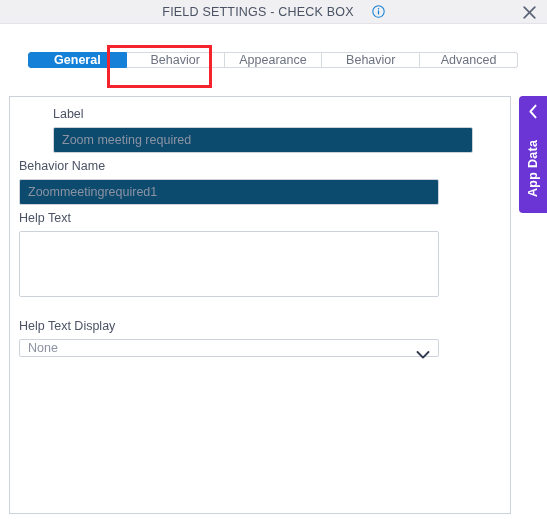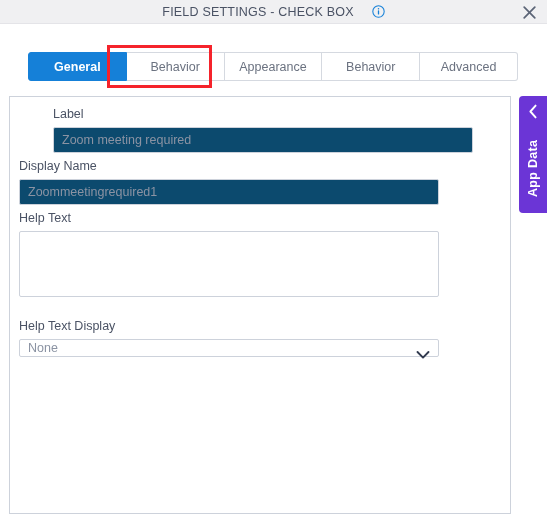--- a/index.html
+++ b/index.html
@@ -70,21 +70,21 @@
     cursor: pointer;
   }
   .close-btn svg { display: block; }
 
   
   .tabbar {
     position: absolute;
     left: 9px;
     top: 52px;
     width: 509px;
-    height: 29px;
+    height: 16px;
     display: flex;
     align-items: stretch;
     box-sizing: border-box;
     padding-left: 19px;
   }
   .tab {
     flex: 1 1 0;
     display: flex;
     align-items: center;
     justify-content: center;
@@ -289,21 +289,21 @@
   <div class="annot-box"></div>
 
   <div class="panel">
 
     <div class="field f-label">
       <div class="field-label">Label</div>
       <input class="text-input" type="text" value="Zoom meeting required" style="">
     </div>
 
     <div class="field f-internal">
-      <div class="field-label">Display Name</div>
+      <div class="field-label">Behavior Name</div>
       <input class="text-input" type="text" value="Zoommeetingrequired1" style="">
     </div>
 
     <div class="field f-help">
       <div class="field-label">Help Text</div>
       <textarea class="text-area" style=""></textarea>
     </div>
 
     <div class="field f-helpdisplay">
       <div class="field-label">Help Text Display</div>

